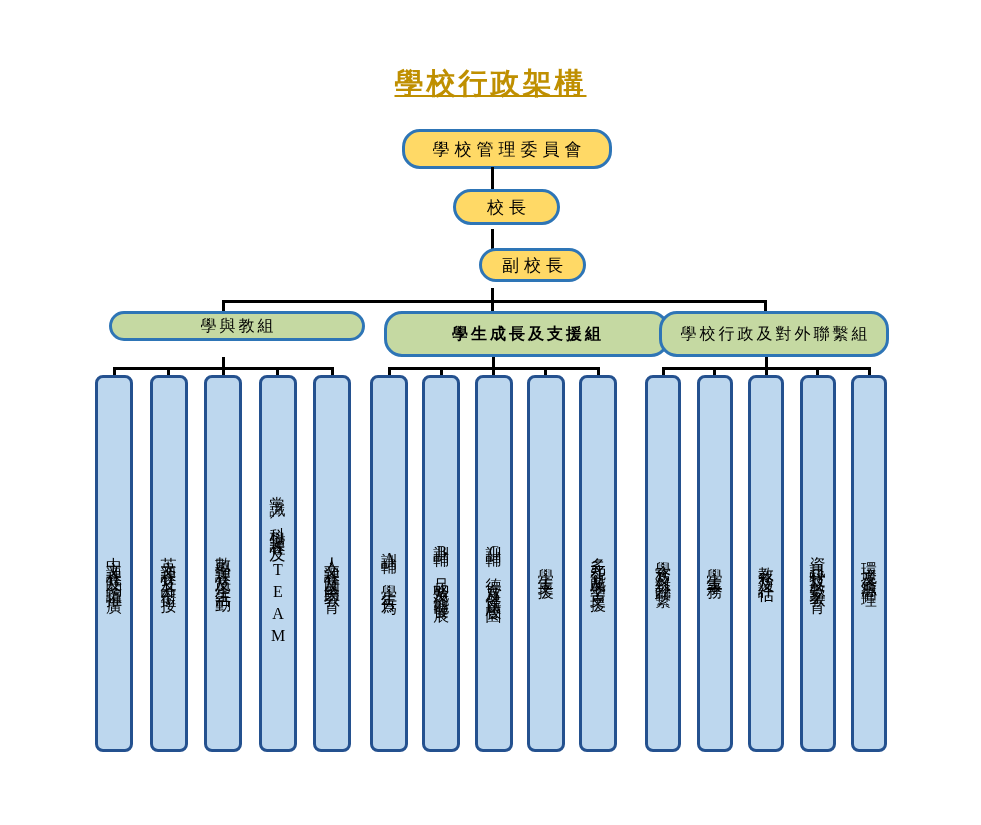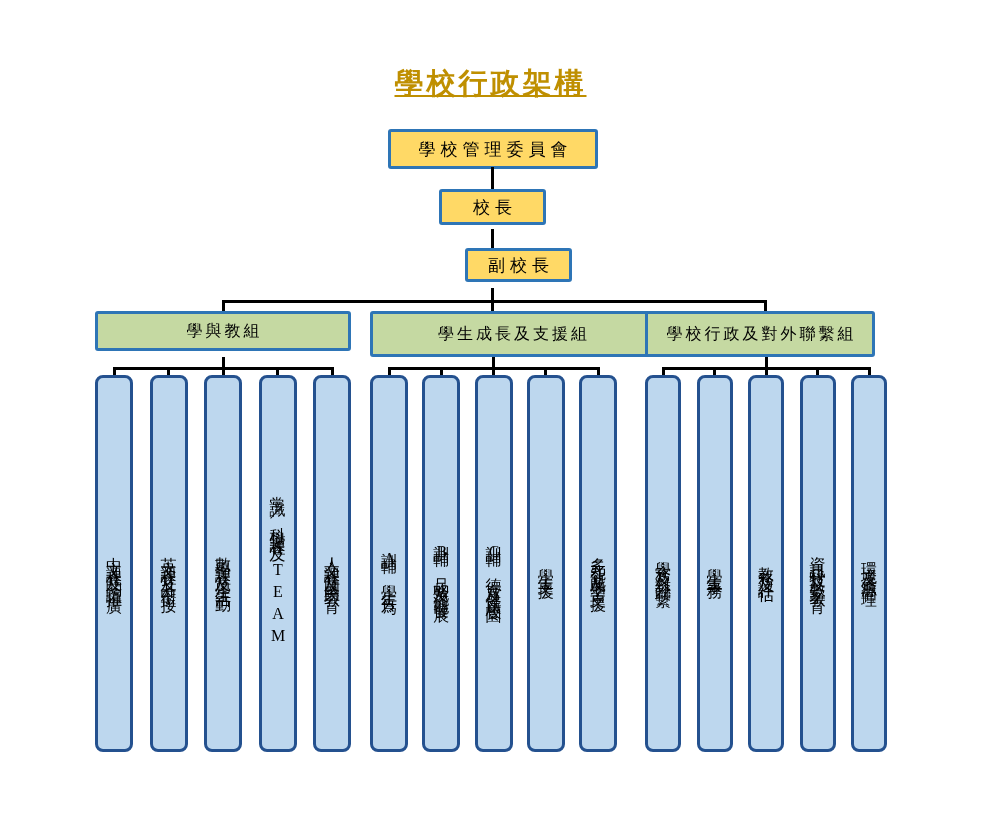--- a/index.html
+++ b/index.html
@@ -19,21 +19,21 @@
   }
   .abs{position:absolute;}
   .chart-title{
     top:64px;left:0;width:981px;text-align:center;
     font-size:29px;font-weight:bold;letter-spacing:3px;
     color:var(--title-color);
     text-decoration:underline;
   }
   .node{
     box-sizing:border-box;display:flex;align-items:center;justify-content:center;
-    border-radius:3px;
+    border-radius:18px;margin-left:14px;
   }
   .level-box{
     background:var(--level-box-fill);
     border:3px solid var(--level-box-border);
     font-size:17px;letter-spacing:5px;padding-left:5px;
   }
   .group-box{
     background:var(--group-box-fill);
     border:3px solid var(--group-box-border);
     font-size:16px;letter-spacing:3px;padding-left:3px;
@@ -78,22 +78,22 @@
 <div class="abs vline" style="left:491px;top:229px;height:21px;"></div>
 
 <div class="abs node level-box" style="left:465px;top:248px;width:107px;height:34px;">副校長</div>
 
 <div class="abs vline" style="left:491px;top:288px;height:14px;"></div>
 <div class="abs hline" style="left:222px;top:300px;width:545px;"></div>
 <div class="abs vline" style="left:222px;top:300px;height:12px;"></div>
 <div class="abs vline" style="left:491px;top:300px;height:12px;"></div>
 <div class="abs vline" style="left:764px;top:300px;height:12px;"></div>
 
-<div class="abs node group-box" style="left:95px;top:311px;width:256px;height:40px;">學與教組</div>
-<div class="abs node group-box" style="left:370px;top:311px;width:285px;height:46px;">學生成長及支援組</div>
+<div class="abs node group-box" style="left:95px;top:311px;width:256px;height:30px;">學與教組</div>
+<div class="abs node group-box" style="left:370px;top:311px;width:285px;height:46px;font-weight:bold;">學生成長及支援組</div>
 <div class="abs node group-box" style="left:645px;top:311px;width:230px;height:46px;">學校行政及對外聯繫組</div>
 
 <div class="abs group-cols" style="left:95px;width:256px;--colw:38px;">
   <div class="stub"></div>
   <div class="cols-row">
     <div class="colwrap">
       <div class="drop"></div>
       <div class="col">
         <span class="vtext">中文課程及閱讀推廣</span>
       </div>

